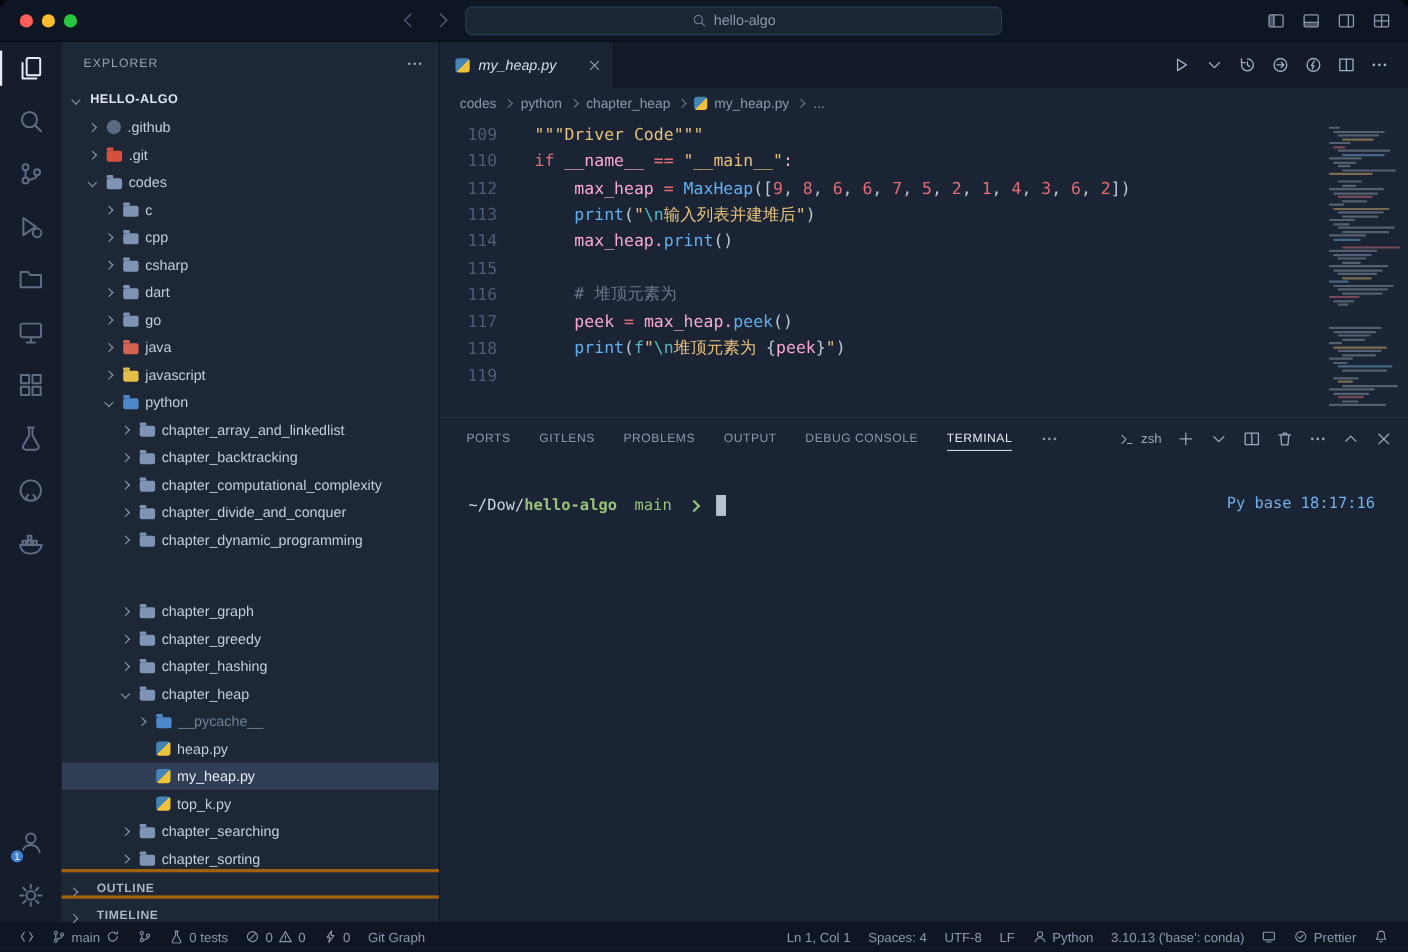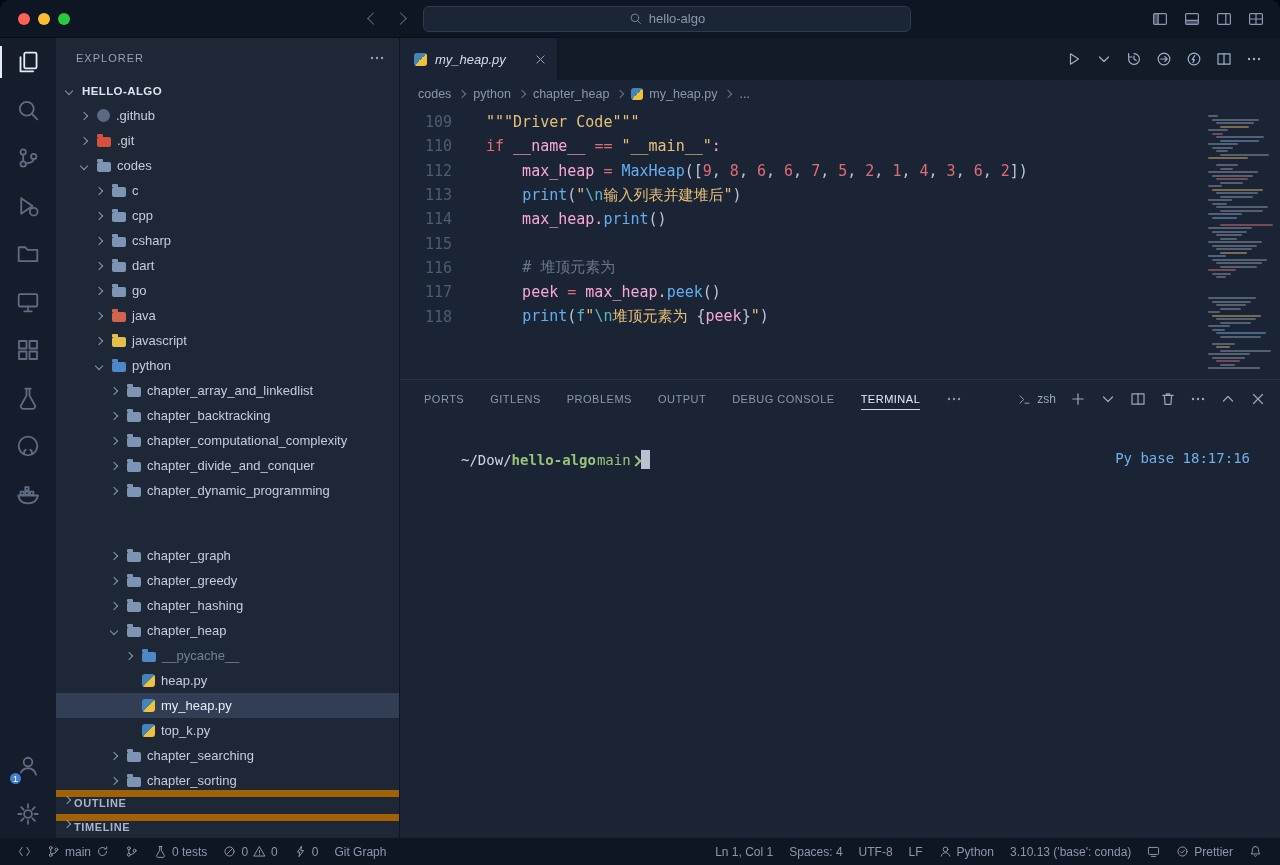--- a/index.html
+++ b/index.html
@@ -47,21 +47,21 @@
   .trow { height:25px; display:flex; align-items:center; gap:6px; white-space:nowrap; cursor:pointer; }
   .trow.selected { background:#323e55; color:#e6ecf7; }
   .trow.root { font-weight:bold; font-size:11.5px; letter-spacing:.4px; color:#dbe3f0; }
   .trow .arrowbox { width:14px; flex:none; display:flex; justify-content:center; color:#8b97ad; }
   .trow.dim .lbl { color:#70809a; }
   .fld { width:14px; height:10px; border-radius:2px; position:relative; flex:none; margin-top:2px; }
   .fld::before { content:""; position:absolute; top:-3px; left:0; width:6px; height:3px; border-radius:1px 1px 0 0; background:inherit; }
   .pyf { width:13px; height:13px; border-radius:3px; flex:none;
          background:linear-gradient(135deg,#4584b6 50%,#f0c23c 50%); }
   .ghc { width:13px; height:13px; border-radius:50%; background:#5a6a82; flex:none; }
-  .sb-section { height:24px; flex:none; border-top:7px solid #a16207; display:flex; align-items:flex-start; gap:4px;
+  .sb-section { height:24px; flex:none; border-top:3px solid #a16207; display:flex; align-items:flex-end; gap:18px;
                 padding-left:8px; color:#aab4c8; font-size:11px; font-weight:bold; letter-spacing:.6px; }
 
   
   .editor-col { flex:1; display:flex; flex-direction:column; min-width:0; background:#1b2434; }
   .tabbar { height:42px; flex:none; background:#131a28; display:flex; align-items:stretch; }
   .tab { width:158px; background:#1b2434; display:flex; align-items:center; gap:8px; padding:0 10px 0 14px;
          border-right:1px solid #0f1521; color:#d6deec; font-size:13px; font-style:italic; cursor:pointer; }
   .tab .close { margin-left:auto; color:#9aa6bb; }
   .editor-actions { margin-left:auto; display:flex; align-items:center; gap:14px; padding-right:18px; color:#9db0ca; }
   .breadcrumbs { height:27px; flex:none; display:flex; align-items:center; gap:8px; padding-left:18px;
@@ -82,21 +82,21 @@
   
   .panel { flex:1; display:flex; flex-direction:column; min-height:0; border-top:1px solid #2a3346; }
   .panel-tabs { height:38px; flex:none; display:flex; align-items:center; padding:0 14px 0 24px; gap:26px;
                 font-size:11px; letter-spacing:.5px; color:#8b97ad; }
   .ptab { height:100%; display:flex; align-items:center; cursor:pointer; position:relative; white-space:nowrap; }
   .ptab.active { color:#e6ecf7; }
   .ptab.active::after { content:""; position:absolute; left:0; right:0; bottom:8px; height:1px; background:#cfd8e6; }
   .panel-actions { margin-left:auto; display:flex; align-items:center; gap:14px; color:#9aa6bb; }
   .panel-actions .shell { display:flex; align-items:center; gap:6px; font-size:12px; letter-spacing:0; }
   .term { flex:1; position:relative; font-size:14px; }
-  .term-line { position:absolute; left:26px; top:32px; display:flex; align-items:center; gap:1px;margin-left:35px; }
+  .term-line { position:absolute; left:26px; top:32px; display:flex; align-items:center; gap:16px; }
   .t-path { color:#ccd6e6; }
   .t-repo { color:#98c379; font-weight:bold; }
   .t-branch { color:#98c379; }
   .t-arrow { color:#98c379; }
   .t-cursor { width:9px; height:19px; background:#b9c2d0; display:inline-block; }
   .term-right { position:absolute; right:30px; top:32px; color:#6fb0e8; }
 
   
   .statusbar { height:27px; flex:none; background:#0e1624; display:flex; align-items:center;
                color:#8b98ad; font-size:12px; padding:0 10px; }
@@ -604,20 +604,24 @@
               <span class="ln mono">116</span>
               <span class="lc mono"><span class="tk-p">    </span><span class="tk-c"># 堆顶元素为</span></span>
             </div>
             <div class="line">
               <span class="ln mono">117</span>
               <span class="lc mono"><span class="tk-p">    peek </span><span class="tk-k">=</span><span class="tk-p"> max_heap.</span><span class="tk-f">peek</span><span class="tk-d">()</span></span>
             </div>
             <div class="line">
               <span class="ln mono">118</span>
               <span class="lc mono"><span class="tk-p">    </span><span class="tk-f">print</span><span class="tk-d">(</span><span class="tk-e">f</span><span class="tk-s">"</span><span class="tk-e">\n</span><span class="tk-s">堆顶元素为 </span><span class="tk-d">{</span><span class="tk-p">peek</span><span class="tk-d">}</span><span class="tk-s">"</span><span class="tk-d">)</span></span>
+            </div>
+            <div class="line">
+              <span class="ln mono">119</span>
+              <span class="lc mono"></span>
             </div>
           </div>
         <div class="minimap" id="minimap">
             <div class="mm-line" style="width: 10px; margin-left: 0px; background: rgb(141, 153, 173);"></div>
             <div class="mm-line" style="width: 47px; margin-left: 4px; background: rgb(141, 153, 173);"></div>
             <div class="mm-line" style="width: 38px; margin-left: 8px; background: rgb(141, 153, 173);"></div>
             <div class="mm-line" style="width: 29px; margin-left: 12px; background: rgb(217, 178, 107);"></div>
             <div class="mm-line" style="width: 20px; margin-left: 0px; background: rgb(141, 153, 173);"></div>
             <div class="mm-line" style="width: 11px; margin-left: 4px; background: rgb(207, 111, 119);"></div>
             <div class="mm-line" style="width: 48px; margin-left: 8px; background: rgb(141, 153, 173);"></div>

